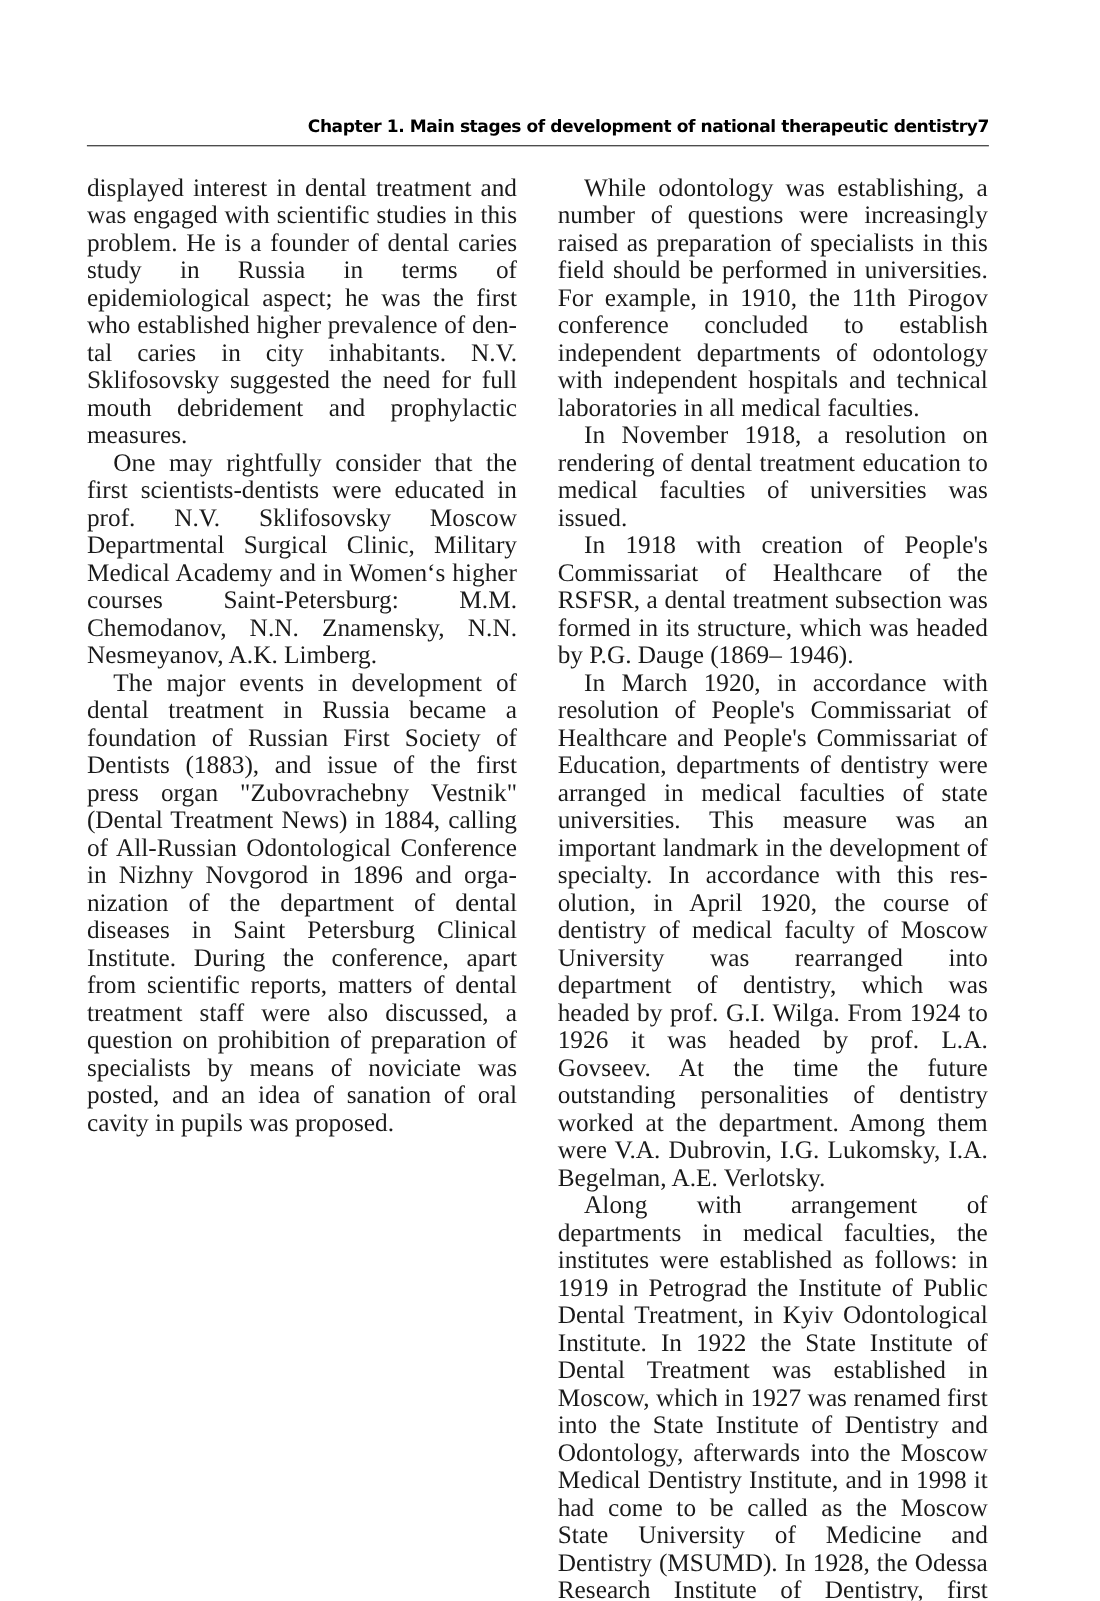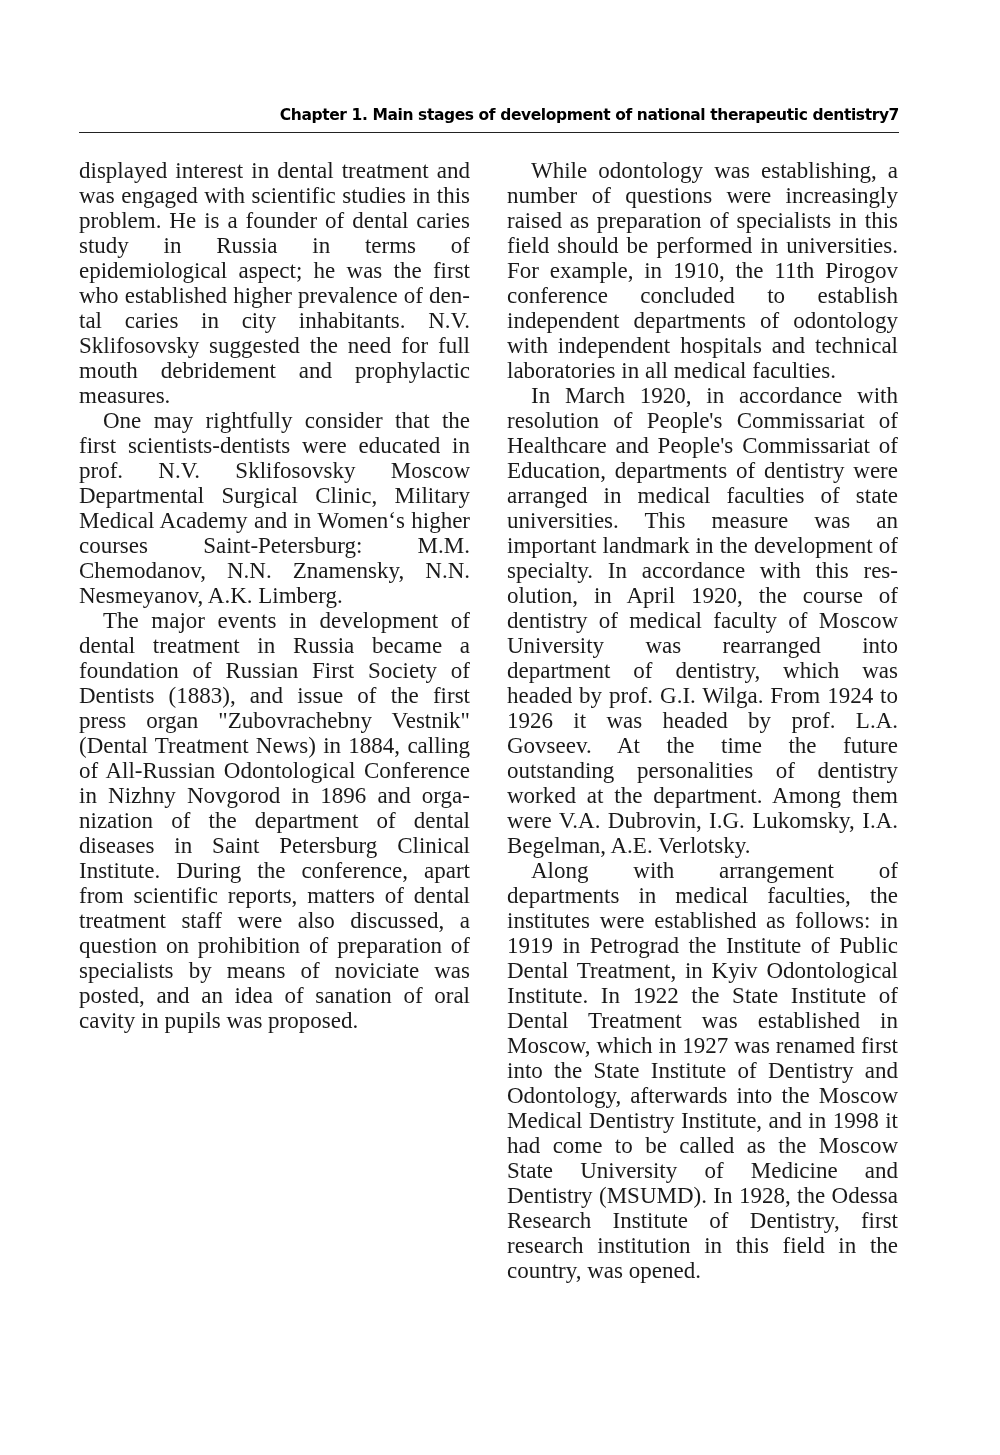--- a/index.html
+++ b/index.html
@@ -35,15 +35,17 @@
 <div class="rule"></div>
 
 <div class="col left">
   <p class="cont">displayed interest in dental treatment and was engaged with scientific studies in this problem. He is a founder of dental caries study in Russia in terms of epidemiological aspect; he was the first who established higher prevalence of den­tal caries in city inhabitants. N.V. Sklifosovsky suggested the need for full mouth debridement and prophylactic measures.</p>
   <p>One may rightfully consider that the first scientists-dentists were educated in prof. N.V. Sklifosovsky Moscow Departmental Surgical Clinic, Military Medical Academy and in Women‘s higher courses Saint-Peters­burg: M.M. Chemodanov, N.N. Znamensky, N.N. Nesmeyanov, A.K. Limberg.</p>
   <p>The major events in development of dental treatment in Russia became a foundation of Russian First Society of Dentists (1883), and issue of the first press organ "Zubovrachebny Vestnik" (Dental Treatment News) in 1884, calling of All-Russian Odontological Confe­rence in Nizhny Novgorod in 1896 and orga­nization of the department of dental diseases in Saint Petersburg Clinical Institute. During the conference, apart from scientific reports, matters of dental treatment staff were also dis­cussed, a question on prohibition of prepara­tion of specialists by means of noviciate was posted, and an idea of sanation of oral cavity in pupils was proposed.</p>
 </div>
 
 <div class="col right">
   <p>While odontology was establishing, a num­ber of questions were increasingly raised as preparation of specialists in this field should be performed in universities. For example, in 1910, the 11th Pirogov conference concluded to establish independent departments of odon­tology with independent hospitals and techni­cal laboratories in all medical faculties.</p>
+  <p>In November 1918, a resolution on rende­ring of dental treatment education to medical faculties of universities was issued.</p>
+  <p>In 1918 with creation of People's Commis­sariat of Healthcare of the RSFSR, a dental treatment subsection was formed in its struc­ture, which was headed by P.G. Dauge (1869– 1946).</p>
   <p>In March 1920, in accordance with resolu­tion of People's Commissariat of Healthcare and People's Commissariat of Education, departments of dentistry were arranged in med­ical faculties of state universities. This measure was an important landmark in the develop­ment of specialty. In accordance with this res­olution, in April 1920, the course of dentistry of medical faculty of Moscow University was rearranged into department of dentistry, which was headed by prof. G.I. Wilga. From 1924 to 1926 it was headed by prof. L.A. Govseev. At the time the future outstanding personalities of dentistry worked at the department. Among them were V.A. Dubrovin, I.G. Lukomsky, I.A. Begelman, A.E. Verlotsky.</p>
   <p>Along with arrangement of departments in medical faculties, the institutes were established as follows: in 1919 in Petrograd the Institute of Public Dental Treatment, in Kyiv Odontologi­cal Institute. In 1922 the State Institute of Den­tal Treatment was established in Moscow, which in 1927 was renamed first into the State Institute of Dentistry and Odontology, afterwards into the Moscow Medical Dentistry Institute, and in 1998 it had come to be called as the Moscow State University of Medicine and Dentistry (MSUMD). In 1928, the Odessa Research Institute of Dentistry, first research institution in this field in the country, was opened.</p>
 </div>
 
 </body></html>

